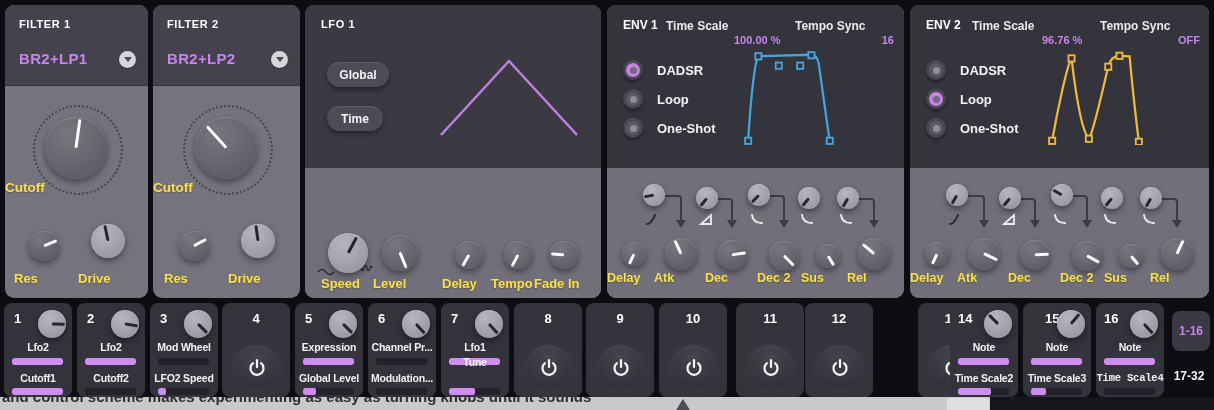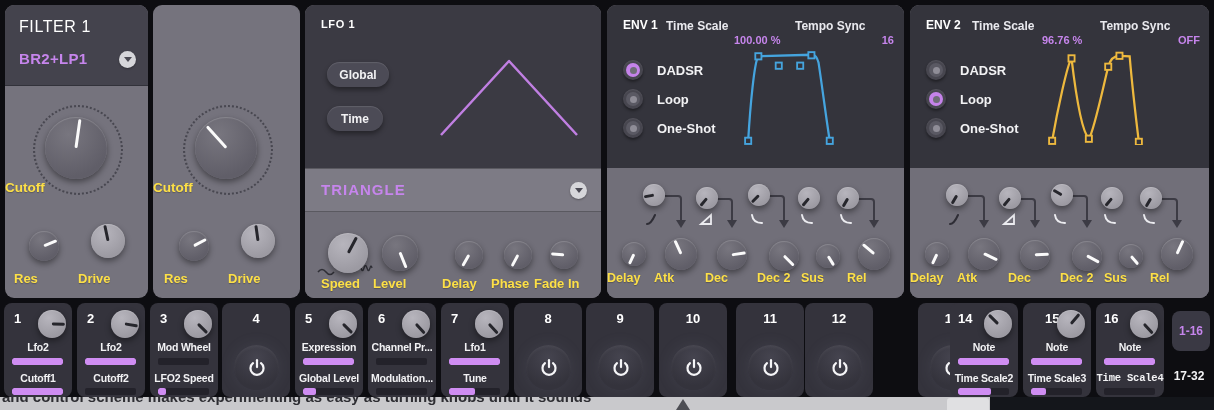--- a/index.html
+++ b/index.html
@@ -19,21 +19,21 @@
   .knob .ptr{position:absolute;left:50%;bottom:50%;width:3px;height:46%;
     background:#fafafa;border-radius:2px;transform-origin:50% 100%;
     transform:translateX(-50%) rotate(var(--a,0deg));}
   .knob.light{background:radial-gradient(circle at 38% 28%,#b7b5bd,#9c9aa2 72%);}
   .knob.light .ptr{background:#26262c;}
   .ticks{position:absolute;border-radius:50%;border:2px dotted rgba(36,36,44,.55);}
   
   .filter{background:#75737d;}
   .f-head{position:absolute;left:0;top:0;right:0;height:80px;background:#44434d;
     border-radius:9px 9px 0 0;border-bottom:1px solid rgba(25,25,30,.4);}
-  .f-title{position:absolute;left:14px;top:13px;font-size:16px;font-weight:400;color:#fff;letter-spacing:.6px;}
+  .f-title{position:absolute;left:14px;top:13px;font-size:11px;font-weight:700;color:#fff;letter-spacing:.6px;}
   .f-type{position:absolute;left:14px;top:45px;font-size:15px;font-weight:700;color:#c685ec;letter-spacing:.3px;}
   .dd{position:absolute;width:17px;height:17px;border-radius:50%;background:#d6d6da;
     box-shadow:0 1px 2px rgba(0,0,0,.3);display:flex;align-items:center;justify-content:center;}
   .dd i{display:block;width:0;height:0;border:4px solid transparent;border-top:5px solid #4a4953;margin-top:4px;}
   
   .lfo-head{position:absolute;left:0;top:0;right:0;height:163px;background:#3b3a43;border-radius:9px 9px 0 0;}
   .sec-title{position:absolute;left:16px;top:13px;font-size:11px;font-weight:700;color:#fff;letter-spacing:.6px;}
   .pill{position:absolute;border-radius:14px;background:#4c4b56;color:#f2f2f4;
     font-size:12px;font-weight:600;display:flex;align-items:center;justify-content:center;
     box-shadow:0 3px 5px rgba(0,0,0,.38), inset 0 1px 1px rgba(255,255,255,.12);cursor:default;}
@@ -101,20 +101,27 @@
       </div>
     <div class="knob light" style="left:86px;top:139px;width:34px;height:34px;--a:-12deg;">
         <i class="ptr"></i>
       </div>
     <div class="lbl" style="left:9px;top:186px;width:60px;font-size:13px;">Res</div>
     <div class="lbl" style="left:73px;top:186px;width:60px;font-size:13px;">Drive</div>
   </div>
 </div>
 
 <div class="panel filter" style="left:153px;width:147px;">
+  <div class="f-head">
+    <div class="f-title">FILTER 2</div>
+    <div class="f-type">BR2+LP2</div>
+    <div class="dd" style="right:12px;top:46px;">
+        <i></i>
+      </div>
+  </div>
   <div class="abs" style="left:0;top:80px;right:0;bottom:0;">
     <div class="ticks" style="left:30px;top:20px;width:86px;height:86px;"></div>
     <div class="knob" style="left:42px;top:32px;width:62px;height:62px;--a:-42deg;">
         <i class="ptr"></i>
       </div>
     <div class="lbl" style="left:0;top:95px;width:147px;font-size:13.5px;">Cutoff</div>
     <div class="knob" style="left:26px;top:146px;width:30px;height:30px;--a:62deg;">
         <i class="ptr"></i>
       </div>
     <div class="knob light" style="left:88px;top:139px;width:34px;height:34px;--a:-8deg;">
@@ -127,26 +134,20 @@
 
 <div class="panel" style="left:305px;width:296px;background:#716f79;">
   <div class="lfo-head">
     <div class="sec-title">LFO 1</div>
     <div class="pill" style="left:22px;top:57px;width:62px;height:25px;">Global</div>
     <div class="pill" style="left:22px;top:101px;width:56px;height:25px;">Time</div>
     <svg class="abs" style="left:131px;top:50px;" width="146" height="84" viewBox="0 0 146 84">
       <polyline points="5,80 73,6 141,80" fill="none" stroke="#c07fe2" stroke-width="2.5" stroke-linejoin="round"></polyline>
     </svg>
   </div>
-  <div class="lfo-type">
-    <div class="wave">TRIANGLE</div>
-    <div class="dd" style="right:14px;top:13px;">
-        <i></i>
-      </div>
-  </div>
   <div class="lfo-knobs">
     <svg class="abs" style="left:12px;top:54px;" width="18" height="10" viewBox="0 0 18 10">
       <path d="M1,5 Q5,0 9,5 Q13,10 17,5" fill="none" stroke="#2f2f36" stroke-width="1.6"></path>
     </svg>
     <svg class="abs" style="left:52px;top:50px;" width="16" height="9" viewBox="0 0 16 9">
       <path d="M1,5 Q2.5,0 4,5 Q5.5,10 7,5 Q8.5,0 10,5 Q11.5,10 13,5 Q14,1 15,5" fill="none" stroke="#2f2f36" stroke-width="1.4"></path>
     </svg>
     <div class="knob light" style="left:23px;top:20px;width:40px;height:40px;--a:28deg;">
         <i class="ptr"></i>
       </div>
@@ -158,21 +159,21 @@
       </div>
     <div class="knob" style="left:199px;top:28px;width:28px;height:28px;--a:-152deg;">
         <i class="ptr"></i>
       </div>
     <div class="knob" style="left:245px;top:28px;width:28px;height:28px;--a:-85deg;">
         <i class="ptr"></i>
       </div>
     <div class="lbl" style="left:16px;top:63px;width:54px;font-size:13px;">Speed</div>
     <div class="lbl" style="left:68px;top:63px;width:54px;font-size:13px;">Level</div>
     <div class="lbl" style="left:137px;top:63px;width:54px;font-size:13px;">Delay</div>
-    <div class="lbl" style="left:186px;top:63px;width:54px;font-size:13px;">Phase</div>
+    <div class="lbl" style="left:186px;top:63px;width:54px;font-size:13px;">Tempo</div>
     <div class="lbl" style="left:229px;top:63px;width:62px;font-size:13px;">Fade In</div>
   </div>
 </div>
 
 <div class="panel" style="left:607px;width:297px;background:#716f79;">
   <div class="env-head">
     <div class="eh-t" style="left:16px;">ENV 1</div>
     <div class="eh-l" style="left:59px;">Time Scale</div>
     <div class="eh-v" style="left:127px;">100.00 %</div>
     <div class="eh-l" style="left:188px;">Tempo Sync</div>
@@ -455,21 +456,21 @@
 
 <div class="slot" style="left:441px;">
   <div class="s-num" style="left:10px;">7</div>
   <div class="knob light" style="left:34px;top:7px;width:28px;height:28px;--a:138deg;">
       <i class="ptr"></i>
     </div>
   <div class="s-lbl" style="top:38px;">Lfo1</div>
   <div class="bar" style="top:55px;">
       <div class="fill" style="width: 100%;"></div>
     </div>
-  <div class="s-lbl" style="top:69px;text-align:center;">Tune</div>
+  <div class="s-lbl" style="top:53px;text-align:center;">Tune</div>
   <div class="bar" style="top:85px;">
       <div class="fill" style="width: 50%;"></div>
     </div>
 </div>
 
 <div class="slot" style="left:514px;">
   <div class="s-num" style="left:0;width:68px;text-align:center;">8</div>
   <div class="pwr">
       <svg width="22" height="22" viewBox="0 0 24 24">
         <path d="M12 3.5 V11" stroke="#f5f5f7" stroke-width="2.4" stroke-linecap="round" fill="none"></path>

